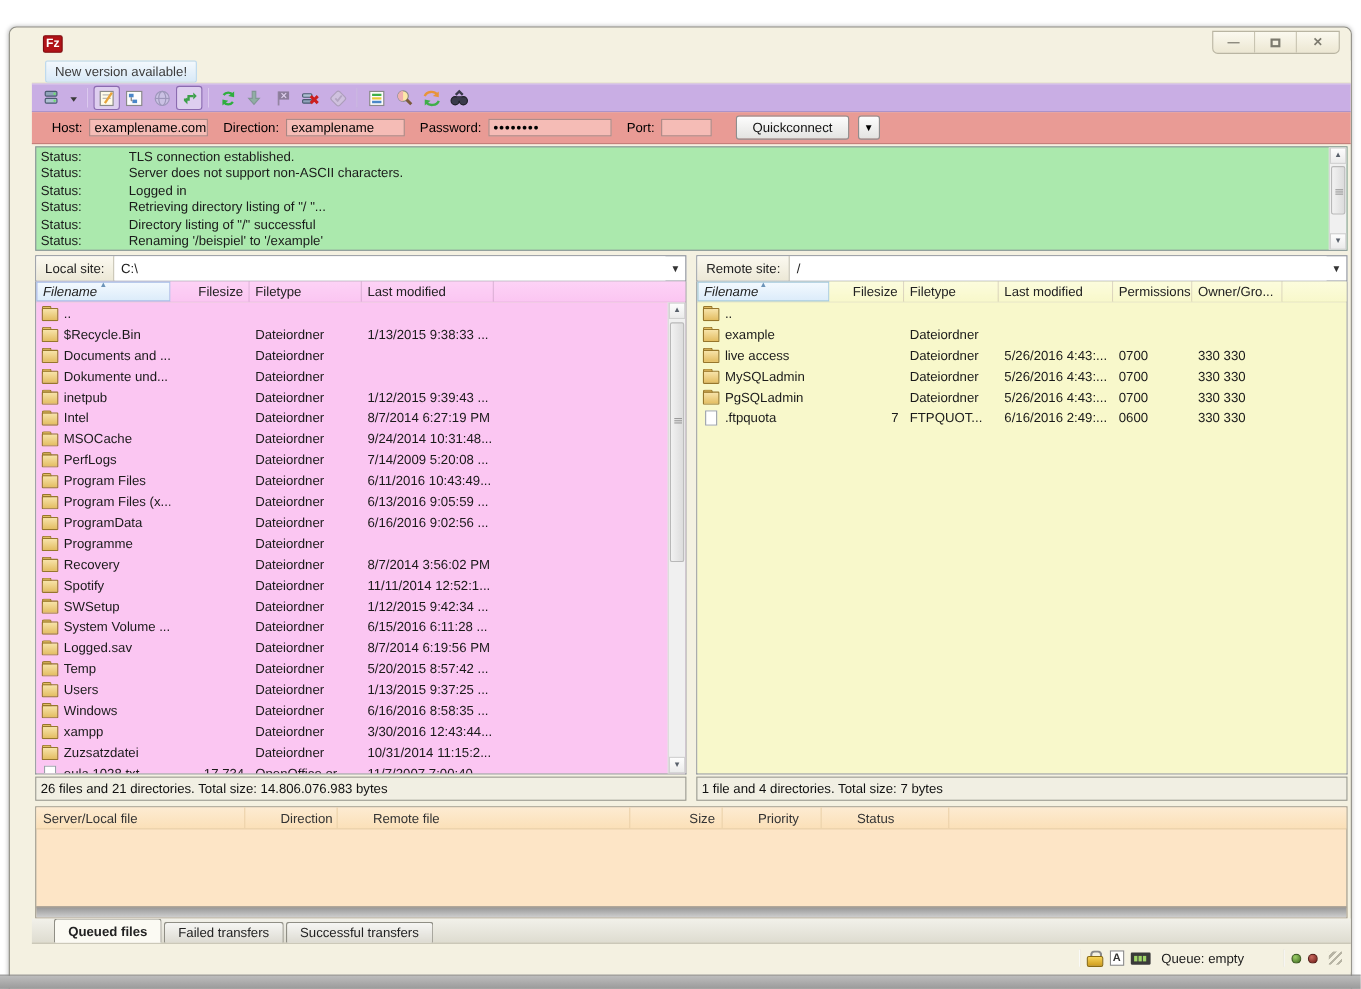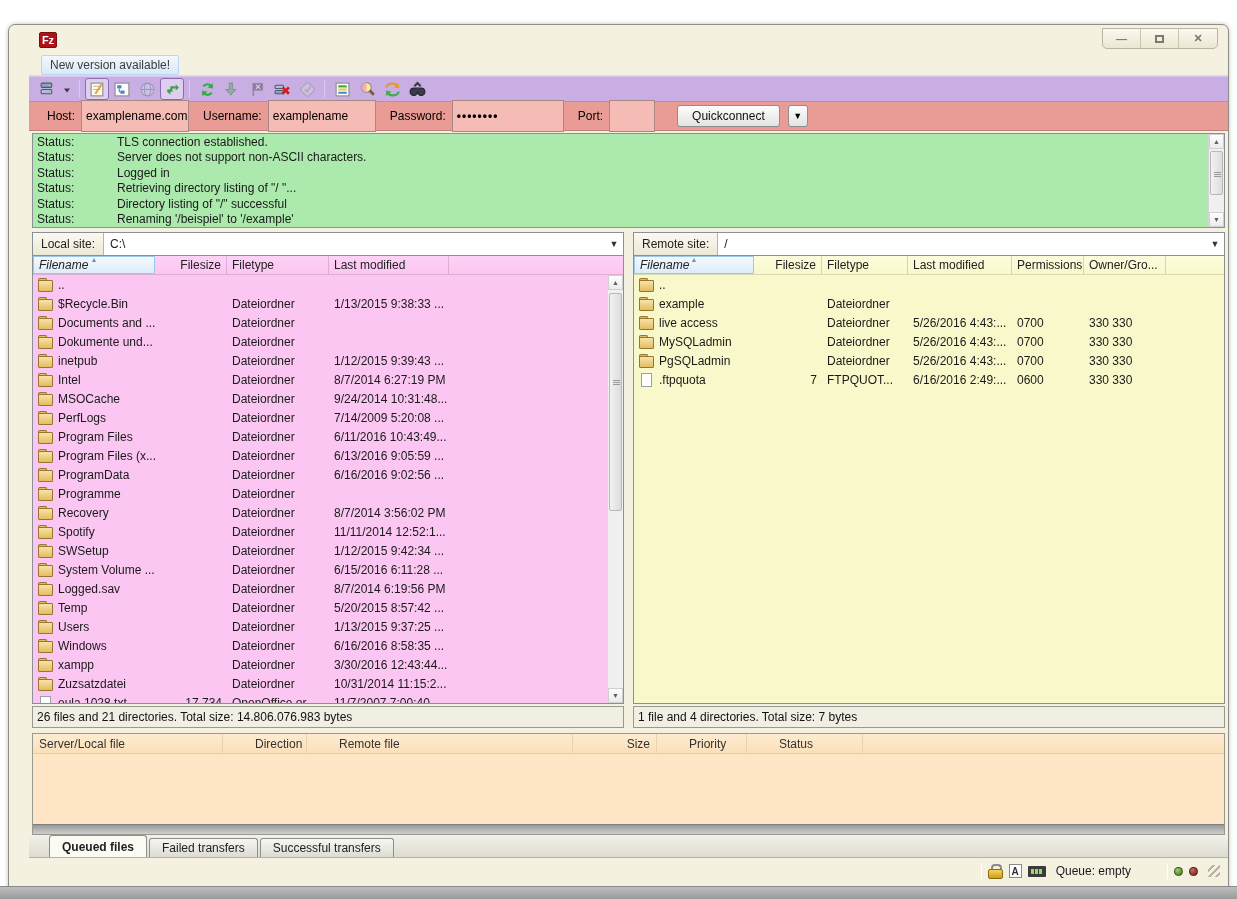--- a/index.html
+++ b/index.html
@@ -35,21 +35,21 @@
   .tbtn { width:24px; height:22px; display:flex; align-items:center; justify-content:center; border-radius:3px; }
   .tbtn.pressed { border:1px solid #8b6bb0; background:rgba(255,255,255,.4); }
   .tbtn.dim svg { opacity:.45; }
   .tsep { width:1px; height:18px; background:#a288c2; border-right:1px solid #dcc9ef; margin:0 4px; }
   .tdrop { width:14px; height:22px; display:flex; align-items:center; justify-content:center; color:#3a3a3a; font-size:9px; }
 
   
   .quickconnect { height:29px; background:#e99b95; border-bottom:1px solid #c57f7a; display:flex;
     align-items:center; padding-left:10px; gap:6px; color:#000; }
   .qc-label { margin-left:8px; }
-  .qc-input { height:32px; background:#f5bcb6; border:1px solid #a98784; padding:0 4px; display:flex;
+  .qc-input { height:16px; background:#f5bcb6; border:1px solid #a98784; padding:0 4px; display:flex;
     align-items:center; color:#000; }
   .qc-host{ width:108px; } .qc-user{ width:108px; } .qc-pass{ width:112px; font-weight:bold; letter-spacing:1px;} .qc-port{ width:46px; }
   .qc-btn { margin-left:16px; height:22px; padding:0 14px; background:linear-gradient(#fdfdfd,#e3e3e1);
     border:1px solid #8e8e8e; border-radius:3px; display:flex; align-items:center; color:#111; }
   .qc-btn-drop { height:22px; width:20px; background:linear-gradient(#fdfdfd,#e3e3e1); border:1px solid #8e8e8e;
     border-radius:3px; margin-left:2px; display:flex; align-items:center; justify-content:center; font-size:9px; }
 
   
   .log-wrap { margin:2px 3px 0 3px; height:95px; border:1px solid #8a8f98; background:#abe9ad;
     display:flex; position:relative; }
@@ -274,21 +274,21 @@
           <circle cx="11.5" cy="10" r="3.5" fill="#3a3a4a" stroke="#202028"></circle>
           <rect x="6" y="6" width="4" height="4" fill="#3a3a4a"></rect>
           <path d="M5 5 L8 2 L11 5" fill="none" stroke="#3a3a4a" stroke-width="2"></path>
         </svg>
       </span>
     </div>
 
   <div class="quickconnect">
     <span class="qc-label">Host:</span>
     <span class="qc-input qc-host">examplename.com</span>
-    <span class="qc-label">Username:</span>
+    <span class="qc-label">Direction:</span>
     <span class="qc-input qc-user">examplename</span>
     <span class="qc-label">Password:</span>
     <span class="qc-input qc-pass">••••••••</span>
     <span class="qc-label">Port:</span>
     <span class="qc-input qc-port"></span>
     <span class="qc-btn">Quickconnect</span>
     <span class="qc-btn-drop">▼</span>
   </div>
 
   <div class="log-wrap">

